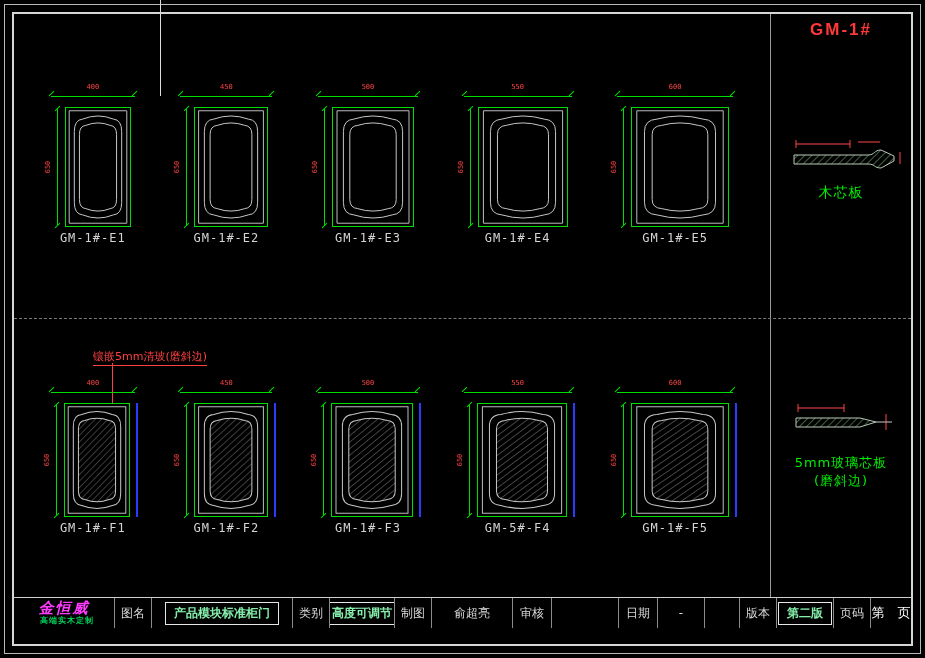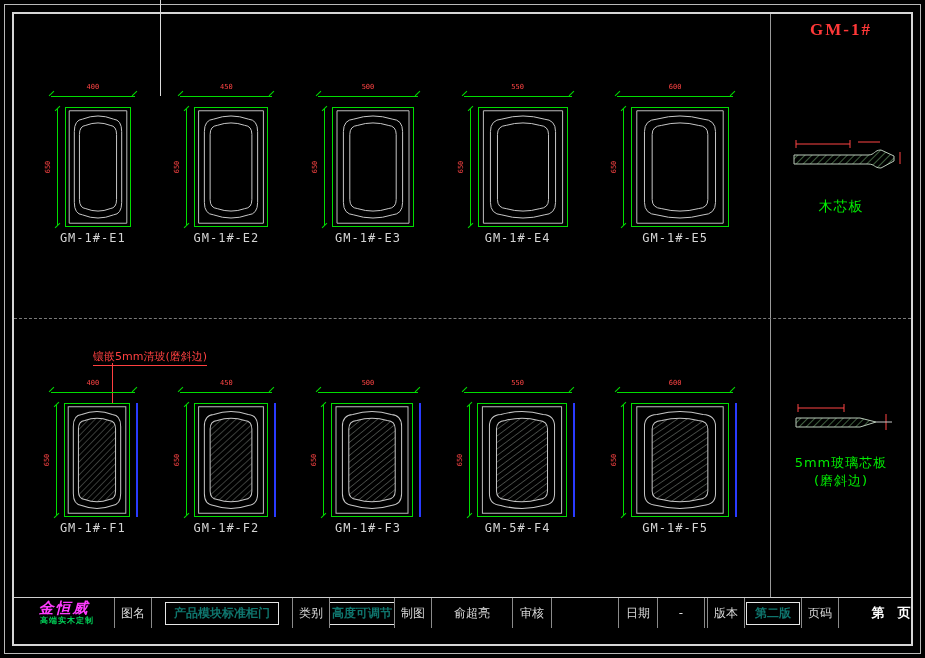--- a/index.html
+++ b/index.html
@@ -34,37 +34,37 @@
   .side-g{width:0;border-left:1px solid #00dd00;height:72%;align-self:center;margin-left:6px;}
   .side-b{width:0;border-left:2px solid #2a3bff;align-self:stretch;margin-left:6px;}
   .door-label{margin-top:4px;color:#d4d4d4;font-size:12px;letter-spacing:1px;font-family:"DejaVu Sans Mono",monospace;}
 
   .glass-note{position:absolute;left:93px;top:349px;color:#ff4040;font-size:11px;border-bottom:1px solid #ff4040;padding-bottom:1px;}
   .glass-leader{position:absolute;left:112px;top:363px;height:62px;border-left:1px solid #ff4040;}
   .spec-note{position:absolute;left:54px;top:573px;color:#ff4444;font-size:14px;letter-spacing:1px;}
 
   
   .gm-title{position:absolute;left:770px;width:142px;top:20px;text-align:center;color:#ff3838;
-            font-family:Liberation Serif, serif;font-weight:bold;font-size:17px;letter-spacing:2px;}
+            font-family:Liberation Sans, sans-serif;font-weight:bold;font-size:17px;letter-spacing:2px;}
   .sec{position:absolute;}
   .sec-top{left:788px;top:136px;}
   .sec-bottom{left:790px;top:400px;}
   .sec-label{position:absolute;left:770px;width:142px;text-align:center;color:#00ee00;font-size:14px;letter-spacing:1px;}
-  .sec-label-1{top:198px;font-family:Liberation Serif, serif;}
+  .sec-label-1{top:184px;font-family:Liberation Serif, serif;}
   .sec-label-2a{top:454px;font-size:13px;}
   .sec-label-2b{top:472px;font-size:13px;}
 
   
   .titlebar{position:absolute;left:14px;right:14px;bottom:30px;height:30px;border-top:1px solid #cfcfcf;
             display:flex;align-items:stretch;background:#000;}
   .cell{display:flex;align-items:center;justify-content:center;border-right:1px solid #8a8a8a;
         color:#dedede;font-size:12px;white-space:nowrap;overflow:hidden;}
   .cell.label{color:#d8d8d8;}
-  .cell .boxed{border:1px solid #e6e6e6;padding:2px 8px;font-weight:bold;color:#0f766e;}
-  .cell.v-bold{font-weight:bold;color:#fff;font-size:13px;margin-left:32px;}
+  .cell .boxed{border:1px solid #e6e6e6;padding:2px 8px;font-weight:bold;color:#86efac;}
+  .cell.v-bold{font-weight:normal;color:#fff;font-size:13px;}
   .cell.spacer{flex:1 1 auto;}
   .logo-cell{display:flex;flex-direction:column;align-items:center;justify-content:center;
              border-right:1px solid #8a8a8a;line-height:1.1;}
   .logo-main{color:#ff3bff;font-weight:bold;font-style:italic;font-size:15px;letter-spacing:2px;}
   .logo-sub{color:#00cc55;font-weight:bold;font-size:8px;letter-spacing:1px;margin-left:6px;}
 </style>
 </head>
 <body>
 
 <svg width="0" height="0" style="position:absolute" aria-hidden="true">

